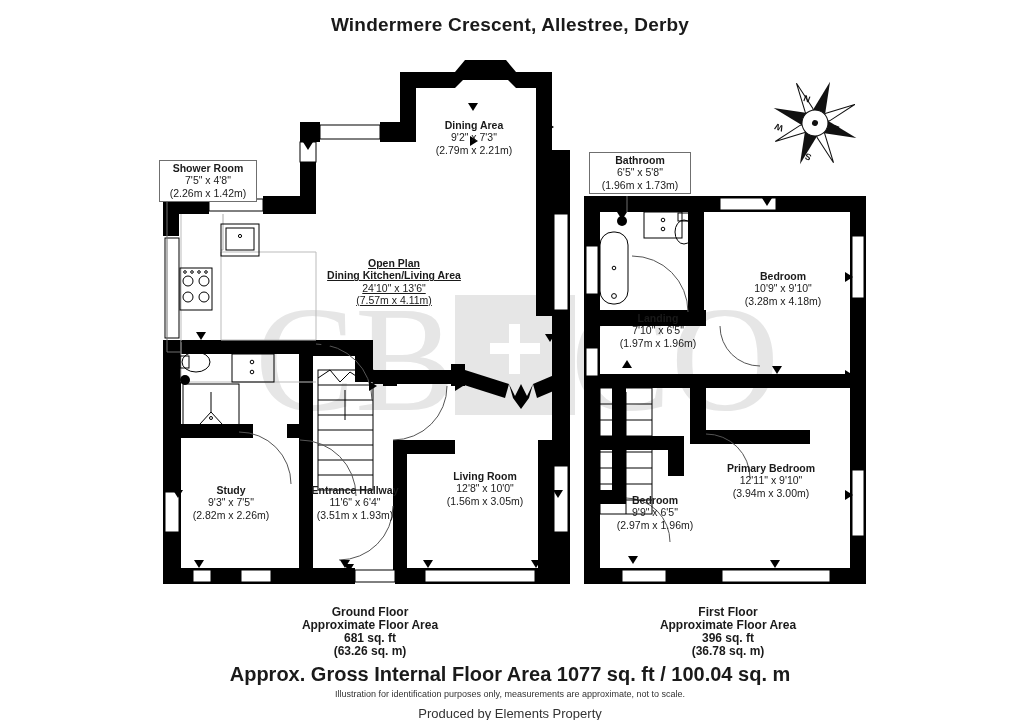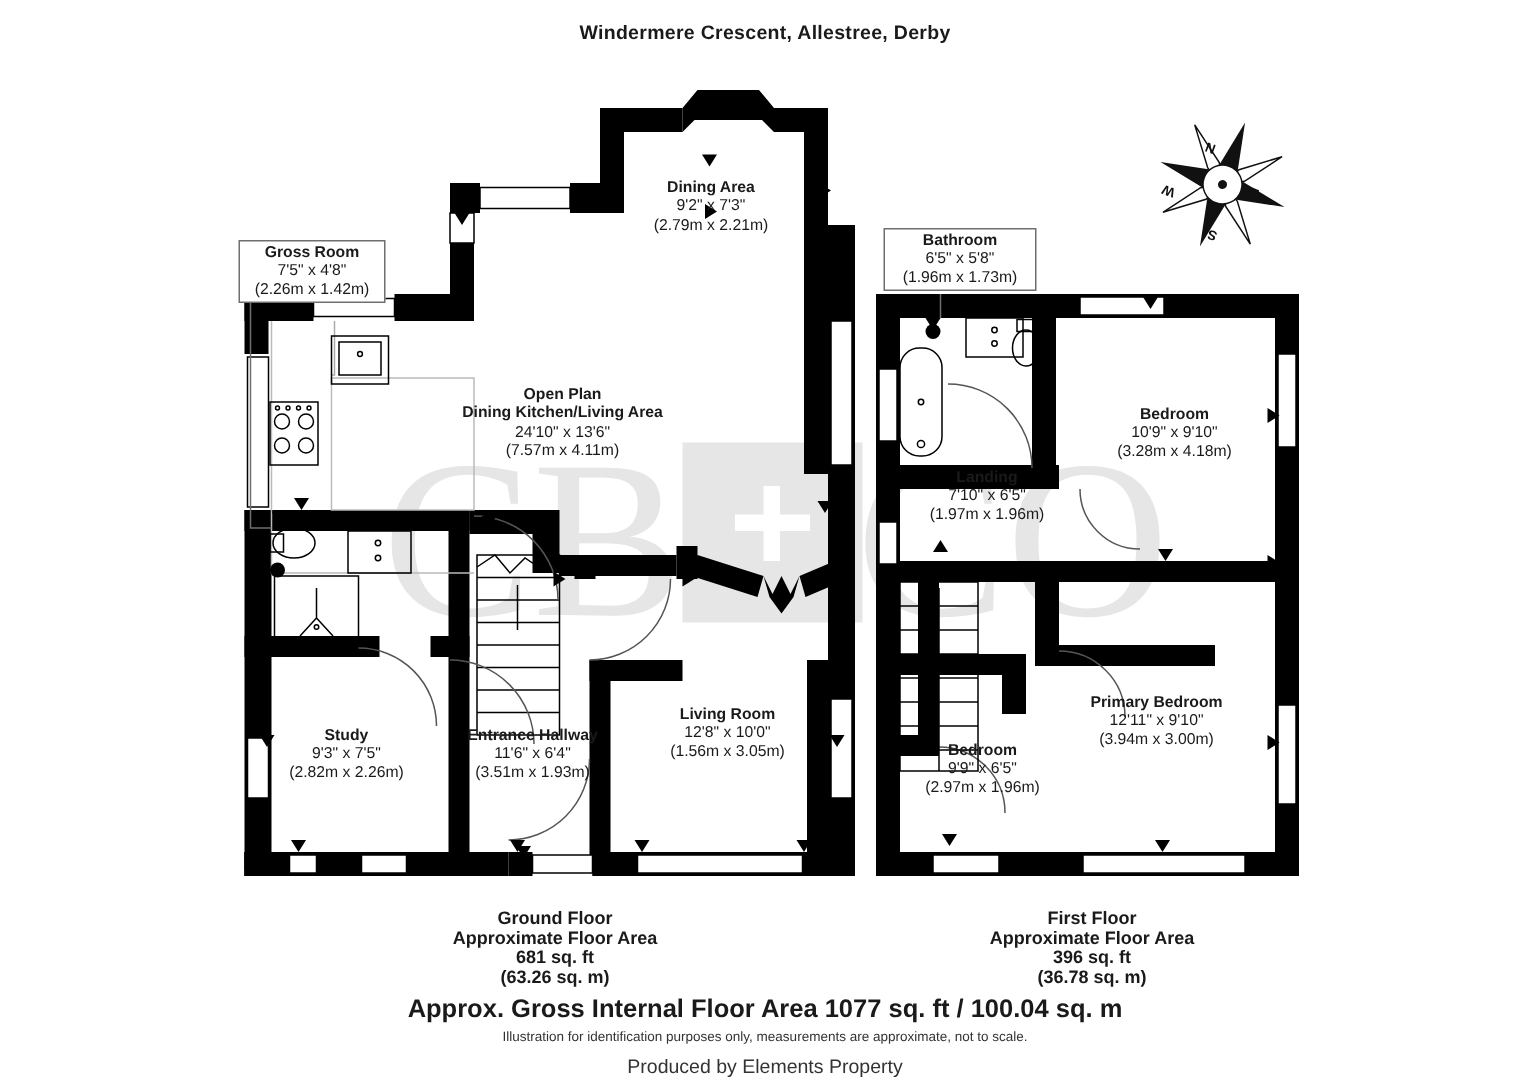--- a/index.html
+++ b/index.html
@@ -19,21 +19,21 @@
     position: relative;
     width: 1020px;
     height: 720px;
   }
   .title {
     position: absolute;
     top: 14px;
     left: 0;
     width: 1020px;
     text-align: center;
-    font-size: 13px;
+    font-size: 19px;
     font-weight: bold;
     letter-spacing: 0.2px;
   }
   svg.plan {
     position: absolute;
     top: 0;
     left: 0;
   }
   .lbl {
     position: absolute;
@@ -62,21 +62,21 @@
     font-weight: bold;
     white-space: nowrap;
   }
   .gross {
     position: absolute;
     left: 0;
     width: 1020px;
     text-align: center;
   }
   .gross .g1 {
-    font-size: 17px;
+    font-size: 20px;
     font-weight: bold;
     display: block;
   }
   .gross .g2 {
     font-size: 9px;
     display: block;
     margin-top: 3px;
     color: #333;
   }
   .gross .g3 {
@@ -368,32 +368,32 @@
     <text x="812" y="155" font-size="9" font-weight="bold" font-family="Liberation Sans, sans-serif" fill="#111" transform="rotate(200 812 155)">S</text>
     <text x="784" y="126" font-size="9" font-weight="bold" font-family="Liberation Sans, sans-serif" fill="#111" transform="rotate(200 784 126)">W</text>
 
     <g stroke="#6f6f6f" stroke-width="1" fill="none">
       <path d="M167,196 L167,352 L181,352"></path>
       <path d="M627,196 L627,212"></path>
     </g>
   </svg>
 
   <div class="lbl boxed" style="left:159px; top:160px; width:86px;">
-    <span class="nm">Gross Room</span>
+    <span class="nm">Shower Room</span>
     <span class="d1">7'5" x 4'8"</span>
     <span class="d2">(2.26m x 1.42m)</span>
   </div>
 
   <div class="lbl" style="left:394px; top:119px; width:160px;">
     <span class="nm">Dining Area</span>
     <span class="d1">9'2" x 7'3"</span>
     <span class="d2">(2.79m x 2.21m)</span>
   </div>
 
-  <div class="lbl" style="left:275px; top:257px; width:200px;">
+  <div class="lbl" style="left:294px; top:257px; width:200px;text-decoration:underline;">
     <span class="nm">Open Plan</span>
     <span class="nm">Dining Kitchen/Living Area</span>
     <span class="d1">24'10" x 13'6"</span>
     <span class="d2">(7.57m x 4.11m)</span>
   </div>
 
   <div class="lbl" style="left:168px; top:484px; width:126px;">
     <span class="nm">Study</span>
     <span class="d1">9'3" x 7'5"</span>
     <span class="d2">(2.82m x 2.26m)</span>

